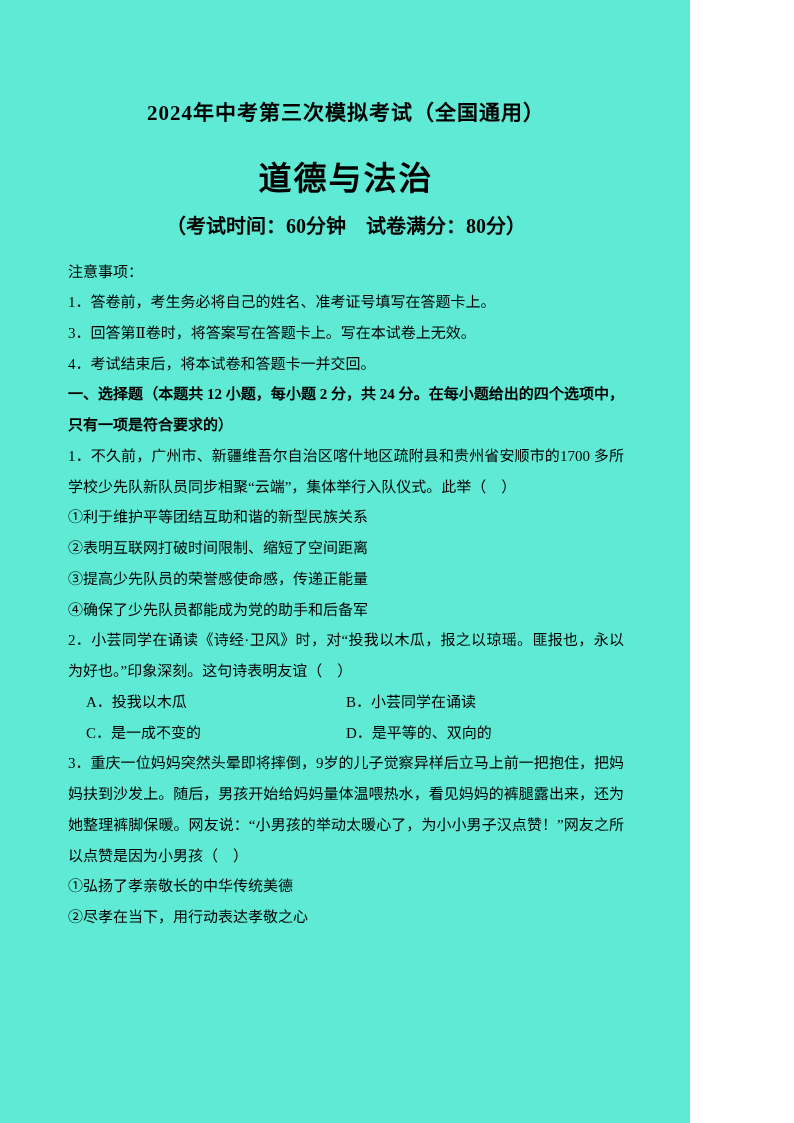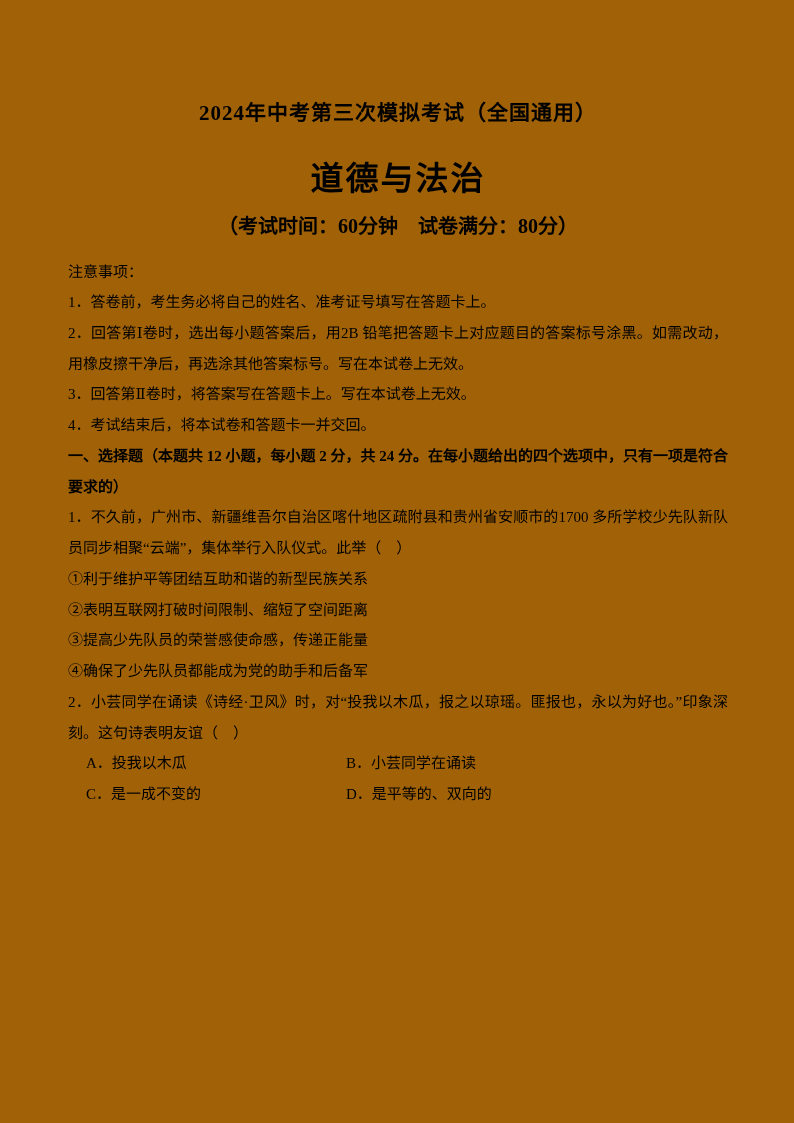--- a/index.html
+++ b/index.html
@@ -10,24 +10,24 @@
   body {
     width: 794px;
     height: 1123px;
     margin: 0 auto;
     font-family: "Liberation Serif", "DejaVu Serif", serif;
     color: #000000;
     overflow: hidden;
   }
   .page {
     box-sizing: border-box;
-    width: 794px;
+    width: 690px;
     height: 1123px;
     padding: 96px 66px 40px 68px;
-    background: #a16207;
+    background: #5eead4;
   }
   .exam-title {
     text-align: center;
     font-size: 21px;
     font-weight: bold;
     letter-spacing: 1px;
     margin-bottom: 26px;
   }
   .subject-title {
     text-align: center;
@@ -98,21 +98,20 @@
 
 <div class="page">
 
   <div class="exam-title">2024年中考第三次模拟考试（全国通用）</div>
   <div class="subject-title">道德与法治</div>
   <div class="exam-info">（考试时间：60分钟　试卷满分：80分）</div>
 
   <div class="notice">
     <div class="notice-heading">注意事项：</div>
     <p class="para">1．答卷前，考生务必将自己的姓名、准考证号填写在答题卡上。</p>
-    <p class="para">2．回答第Ⅰ卷时，选出每小题答案后，用2B 铅笔把答题卡上对应题目的答案标号涂黑。如需改动，用橡皮擦干净后，再选涂其他答案标号。写在本试卷上无效。</p>
     <p class="para">3．回答第Ⅱ卷时，将答案写在答题卡上。写在本试卷上无效。</p>
     <p class="para">4．考试结束后，将本试卷和答题卡一并交回。</p>
   </div>
 
 
   <p class="para section-instruction">一、选择题（本题共 12 小题，每小题 2 分，共 24 分。在每小题给出的四个选项中，只有一项是符合要求的）</p>
 
   <div class="question">
     <p class="para">1．不久前，广州市、新疆维吾尔自治区喀什地区疏附县和贵州省安顺市的1700 多所学校少先队新队员同步相聚“云端”，集体举行入队仪式。此举（　）</p>
     <p class="sub-line">①利于维护平等团结互助和谐的新型民族关系</p>
@@ -124,14 +123,19 @@
   <div class="question">
     <p class="para">2．小芸同学在诵读《诗经·卫风》时，对“投我以木瓜，报之以琼瑶。匪报也，永以为好也。”印象深刻。这句诗表明友谊（　）</p>
     <div class="choices-2col">
       <span class="choice">A．投我以木瓜</span>
       <span class="choice">B．小芸同学在诵读</span>
       <span class="choice">C．是一成不变的</span>
       <span class="choice">D．是平等的、双向的</span>
     </div>
   </div>
 
+  <div class="question">
+    <p class="para">3．重庆一位妈妈突然头晕即将摔倒，9岁的儿子觉察异样后立马上前一把抱住，把妈妈扶到沙发上。随后，男孩开始给妈妈量体温喂热水，看见妈妈的裤腿露出来，还为她整理裤脚保暖。网友说：“小男孩的举动太暖心了，为小小男子汉点赞！”网友之所以点赞是因为小男孩（　）</p>
+    <p class="sub-line">①弘扬了孝亲敬长的中华传统美德</p>
+    <p class="sub-line">②尽孝在当下，用行动表达孝敬之心</p>
+  </div>
 
 </div>
 
 </body></html>

